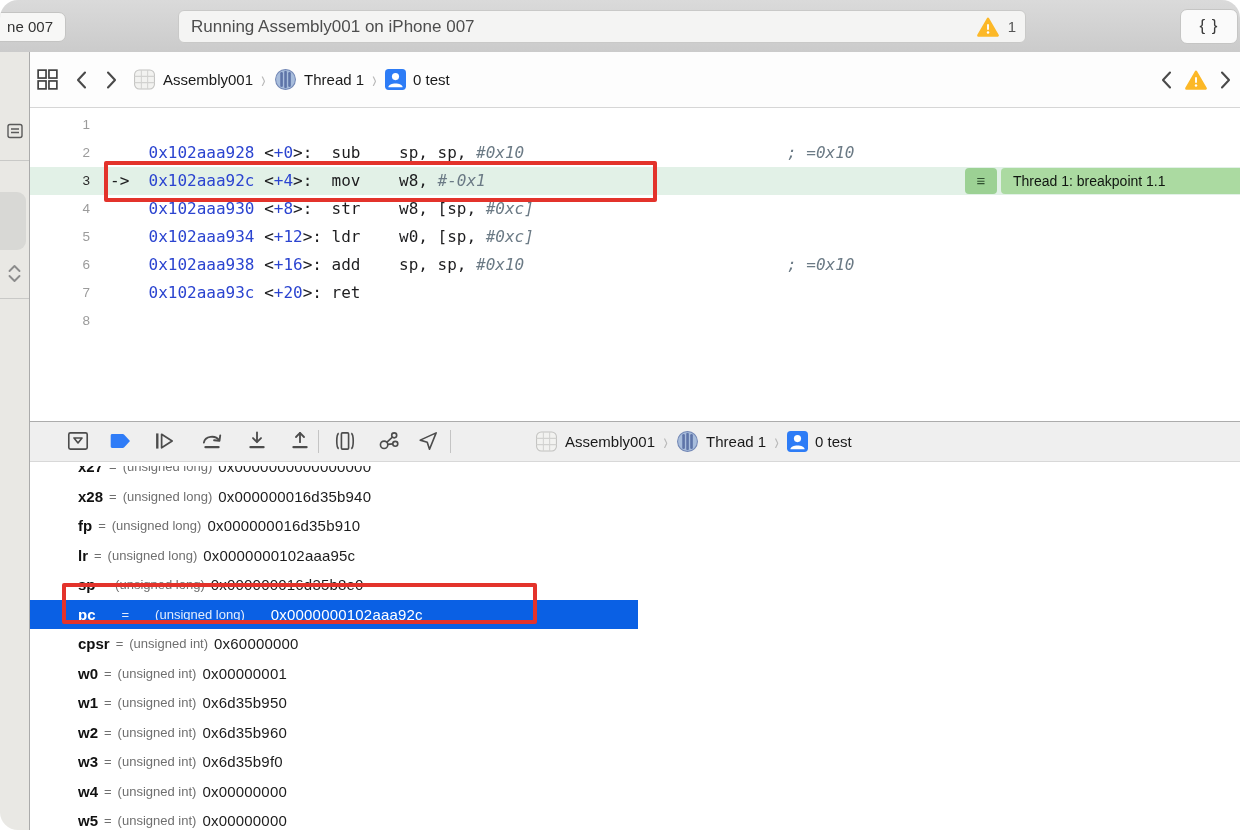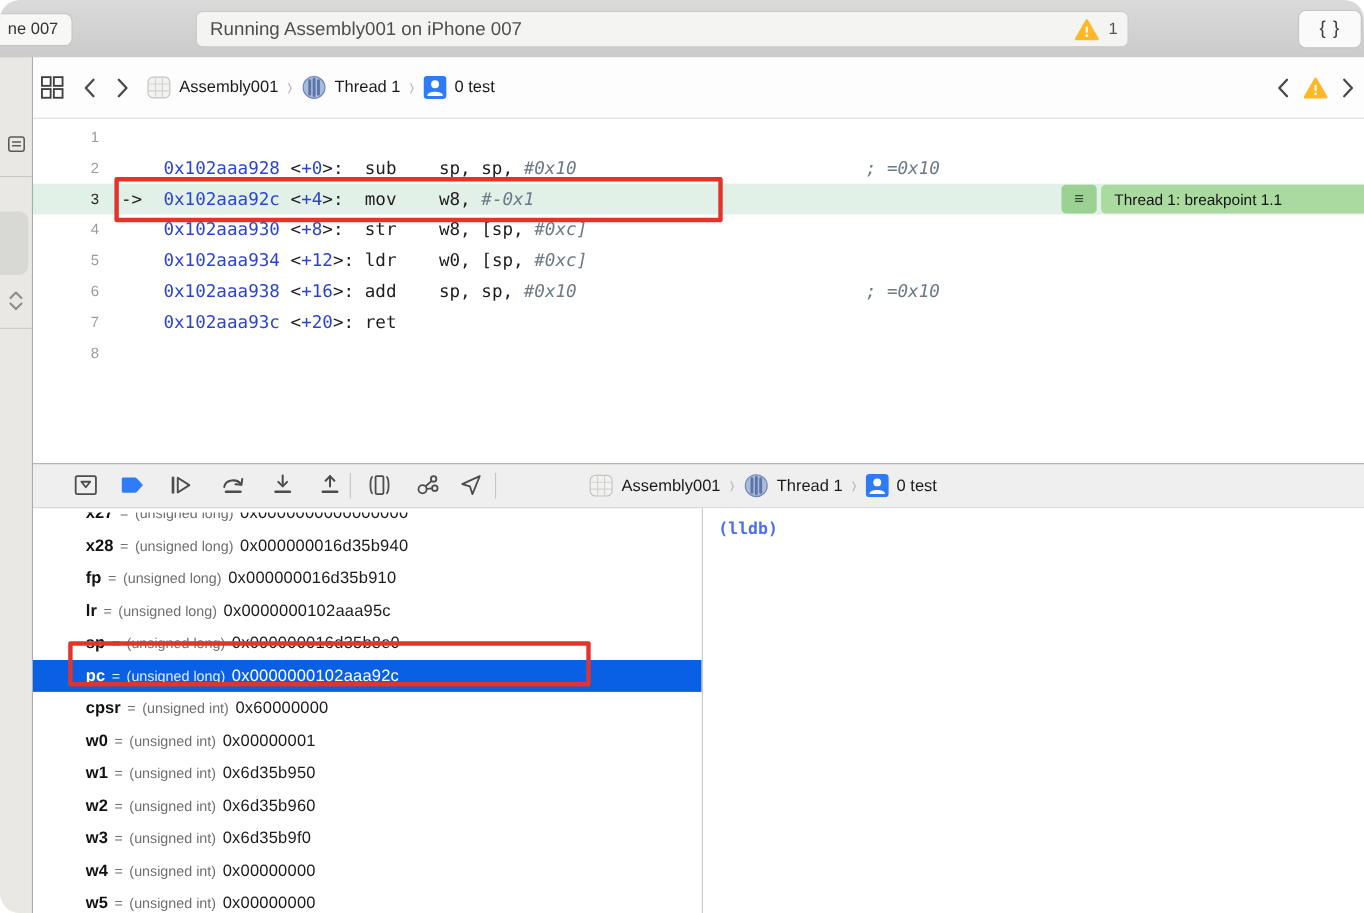--- a/index.html
+++ b/index.html
@@ -60,21 +60,21 @@
   .dbg-btn{position:absolute;top:5px;width:30px;height:28px;display:flex;align-items:center;justify-content:center;}
   .dbg-div{position:absolute;top:8px;width:1px;height:23px;background:#C4C4C4;}
   .debug-crumb{position:absolute;left:505px;top:0;height:39px;display:flex;align-items:center;gap:7px;}
   
   .vars-pane{position:absolute;left:30px;top:466px;width:608px;height:368px;background:#fff;overflow:hidden;}
   .reg-list{margin-top:-14px;}
   .reg-row{height:29.5px;display:flex;align-items:center;padding-left:48px;white-space:nowrap;}
   .reg-name{font-size:15px;font-weight:bold;color:#111;margin-right:6px;}
   .reg-eq,.reg-type{font-size:13px;color:#6F6F6F;margin-right:6px;}
   .reg-val{font-size:15px;color:#1C1C1C;letter-spacing:.2px;}
-  .reg-row.sel{background:var(--sel);}
+  .reg-row.sel{background:var(--sel);gap:20px;}
   .reg-row.sel .reg-name,.reg-row.sel .reg-val{color:#fff;}
   .reg-row.sel .reg-eq,.reg-row.sel .reg-type{color:rgba(255,255,255,.88);}
   .console-pane{position:absolute;left:638px;top:462px;width:602px;height:368px;background:#fff;
     border-left:1px solid #C6C6C6;box-sizing:border-box;}
   .lldb-prompt{position:absolute;left:14px;top:8px;font:bold 15px/20px "DejaVu Sans Mono",monospace;color:var(--lldb);}
   
   .anno{position:absolute;border:4px solid var(--red);border-radius:2px;box-sizing:border-box;z-index:60;pointer-events:none;}
   .anno1{left:104px;top:161px;width:553px;height:41px;}
   .anno2{left:62px;top:583px;width:475px;height:41px;}
 </style>
@@ -411,20 +411,17 @@
         </div>
         <div class="reg-row">
           <span class="reg-name">w5</span>
           <span class="reg-eq">=</span>
           <span class="reg-type">(unsigned int)</span>
           <span class="reg-val">0x00000000</span>
         </div>
       </div>
   </div>
 
-  <div class="console-pane">
-    <span class="lldb-prompt">(lldb)</span>
-  </div>
 
   <div class="anno anno1"></div>
   <div class="anno anno2"></div>
 
 </div>
 
 </body></html>

